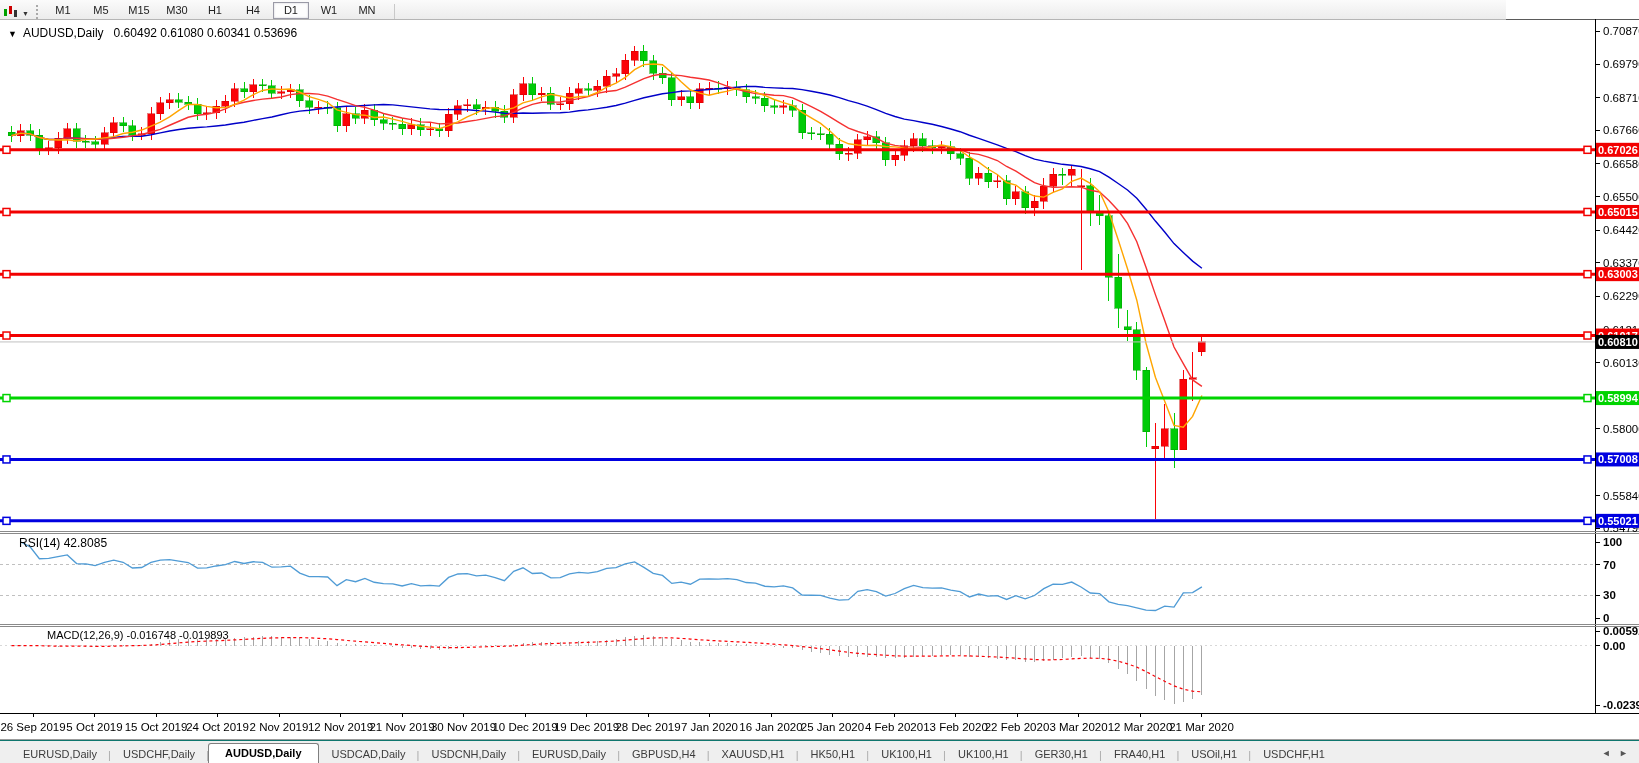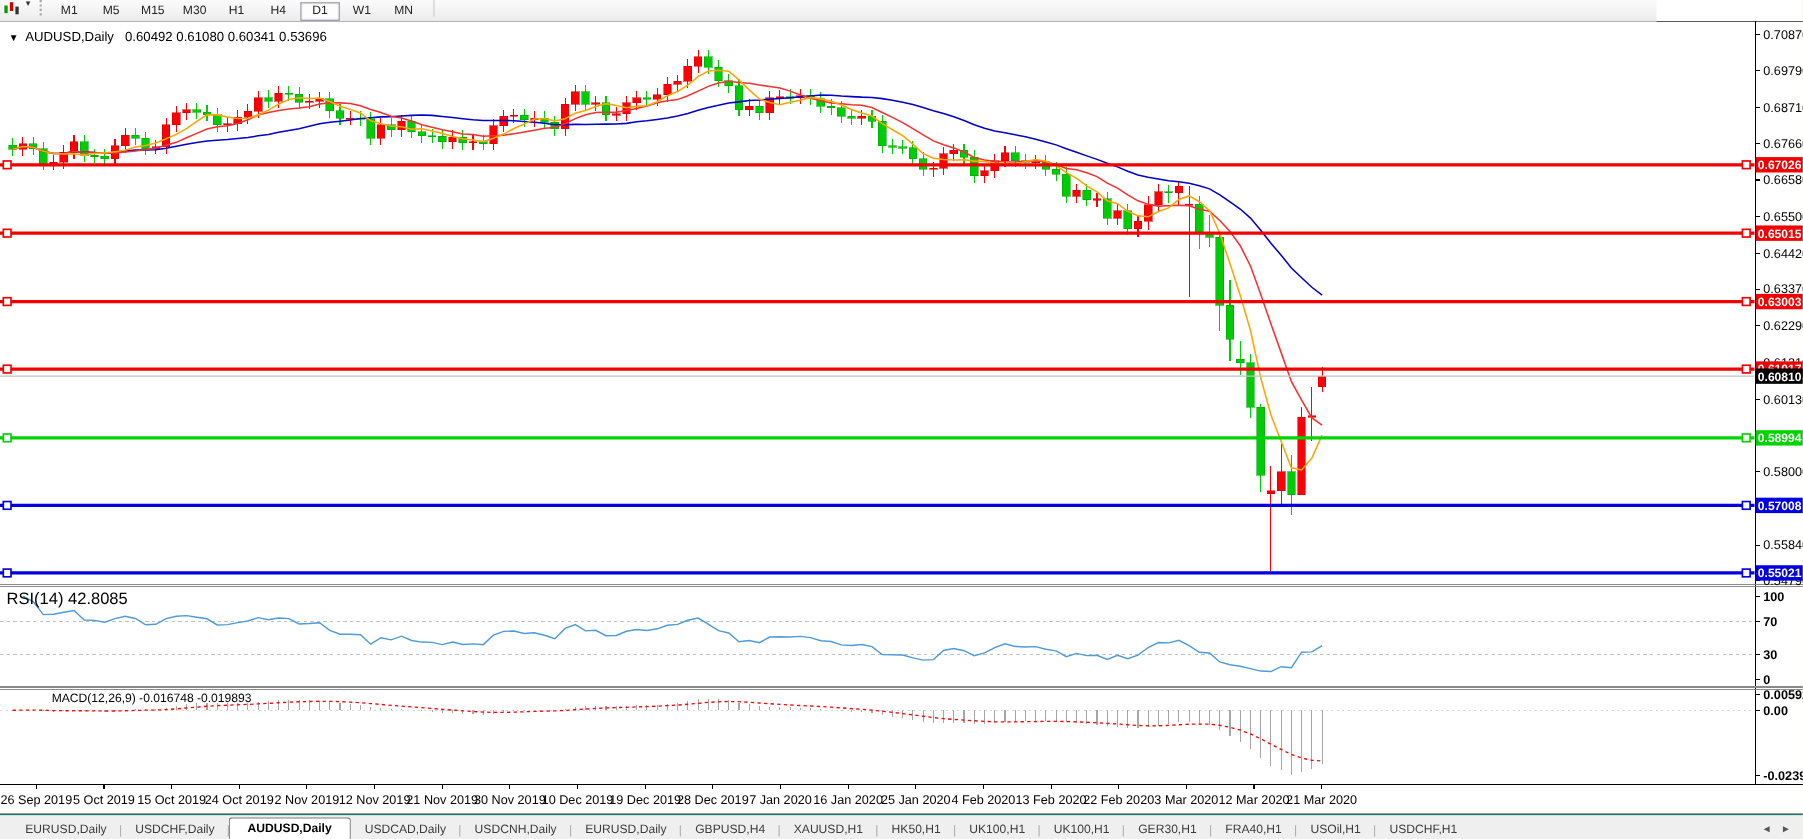--- a/index.html
+++ b/index.html
@@ -1,29 +1,29 @@
 <!DOCTYPE html>
 <html><head>
 <meta charset="utf-8">
 <style>
   html,body{margin:0;padding:0;background:#d4d0c8;font-family:"Liberation Sans",sans-serif;}
   #app{position:relative;width:1639px;height:763px;background:#fff;overflow:hidden;}
   
-  #toolbar{position:absolute;top:0;left:0;width:1506px;height:19px;background:linear-gradient(#fbfbfb,#ececec);border-bottom:1px solid #b5b5b5;z-index:30;display:flex;align-items:flex-start;}
+  #toolbar{position:absolute;top:0;left:0;width:1506px;height:19px;background:linear-gradient(#fbfbfb,#ececec);border-bottom:1px solid #b5b5b5;z-index:30;display:flex;align-items:flex-end;}
   .tool-icon{width:20px;height:15px;margin-left:2px;display:inline-flex;align-items:flex-end;cursor:pointer;}
   .caret{font-size:7px;color:#333;margin:0 3px 2px 0;cursor:pointer;}
   .grip{height:14px;border-left:2px dotted #a9a9a9;margin:0 6px 0 4px;}
   .tfbtn{display:inline-block;min-width:24px;padding:1px 5px;margin:0 1px;font-size:11px;color:#222;text-align:center;cursor:pointer;border:1px solid transparent;line-height:13px;}
   .tfbtn.active{background:#fdfdfd;border:1px solid #9a9aa6;box-shadow:inset 0 0 2px #c8c8d0;}
   .toolbar-sep{height:15px;border-left:1px solid #c9c9c9;margin-left:8px;}
   
   #chart-title{position:absolute;top:26px;left:8px;z-index:20;font-size:12px;color:#000;}
   #chart-title .menu-tri{font-size:9px;margin-right:6px;}
   #chart-title .sym{margin-right:10px;}
-  #rsi-label{position:absolute;top:536px;left:6px;z-index:20;font-size:15px;color:#000;}
+  #rsi-label{position:absolute;top:536px;left:19px;z-index:20;font-size:12px;color:#000;}
   #macd-label{position:absolute;top:629px;left:7px;z-index:20;font-size:11px;color:#000;padding-left:40px;}
   svg#chart-svg{position:absolute;top:0;left:0;z-index:5;}
   
   #tabbar{position:absolute;top:740px;left:0;width:1639px;height:23px;background:#efefef;border-top:1px solid #0f766e;z-index:30;display:flex;align-items:flex-end;}
   #tabs{display:flex;align-items:flex-end;height:22px;margin-left:10px;}
   .tab{font-size:11px;color:#3c3c3c;padding:3px 13px 4px 13px;cursor:pointer;white-space:nowrap;position:relative;}
   .tab .sep{position:absolute;right:-1px;top:4px;color:#aaa;}
   .tab.active{background:#fff;border:1px solid #7f7f7f;border-bottom:none;font-weight:bold;color:#000;border-radius:3px 3px 0 0;padding:3px 16px 5px 16px;}
   #tab-arrows{margin-left:auto;margin-right:8px;align-self:center;font-size:9px;color:#555;}
   #tab-arrows span{cursor:pointer;padding:0 3px;}

